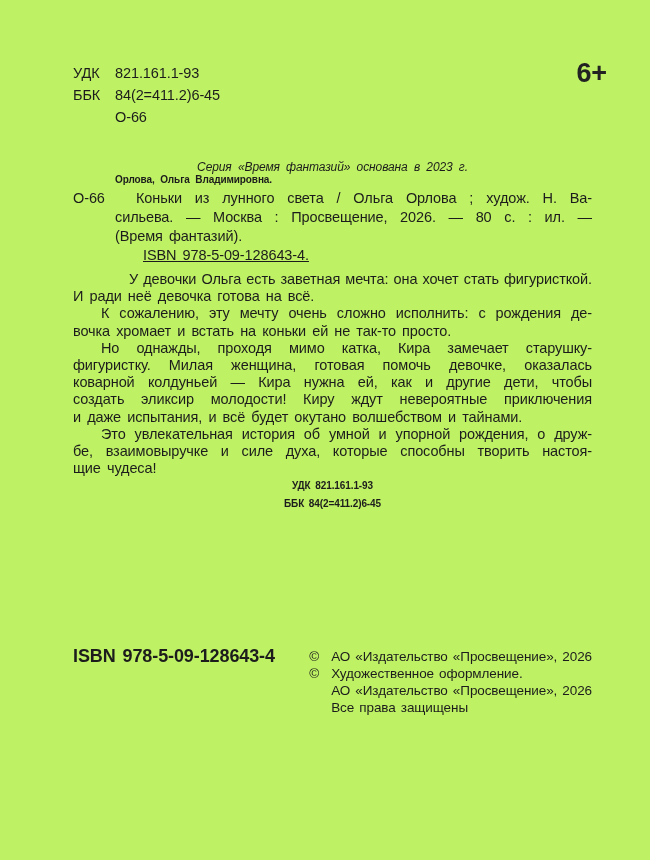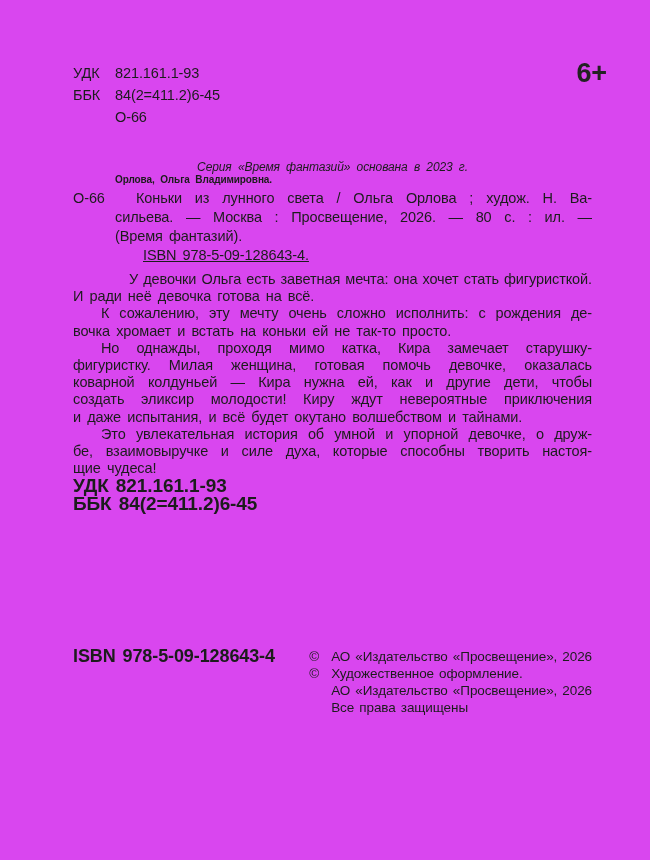--- a/index.html
+++ b/index.html
@@ -1,20 +1,20 @@
 <!DOCTYPE html>
 <html><head>
 <meta charset="utf-8">
 <style>
   html, body { margin: 0; padding: 0; background: #ffffff; }
   .page {
     position: relative;
     width: 650px;
     height: 860px;
-    background: #d946ef;
+    background: #bef264;
     color: #1c1c1c;
     font-family: "Liberation Sans", sans-serif;
     box-sizing: border-box;
     padding: 62px 58px 0 73px;
     overflow: hidden;
     letter-spacing: -0.1px;
   }
 
   
   .codes-top { font-size: 14.5px; line-height: 22px; word-spacing: 2px; }
@@ -62,23 +62,23 @@
     margin-top: 6px;
     font-size: 14.5px;
     line-height: 17.2px;
   }
 
   
   .jl { text-align: justify; text-align-last: justify; }
   .jl.last { text-align-last: left; word-spacing: 2.2px; }
 
   .codes-bottom {
-    text-align: left;
+    text-align: center;
     font-weight: bold;
-    font-size: 19px;
+    font-size: 10px;
     line-height: 18px;
     word-spacing: 2px;
   }
 
   
   .footer {
     margin-top: 135px;
     display: flex;
     align-items: flex-start;
     font-size: 13.5px;
@@ -125,21 +125,21 @@
   <div class="annotation">
       <div class="jl" style="padding-left: 56px;">У девочки Ольга есть заветная мечта: она хочет стать фигуристкой.</div>
       <div class="jl last">И ради неё девочка готова на всё.</div>
       <div class="jl" style="padding-left: 28px;">К сожалению, эту мечту очень сложно исполнить: с рождения де-</div>
       <div class="jl last">вочка хромает и встать на коньки ей не так-то просто.</div>
       <div class="jl" style="padding-left: 28px;">Но однажды, проходя мимо катка, Кира замечает старушку-</div>
       <div class="jl">фигуристку. Милая женщина, готовая помочь девочке, оказалась</div>
       <div class="jl">коварной колдуньей — Кира нужна ей, как и другие дети, чтобы</div>
       <div class="jl">создать эликсир молодости! Киру ждут невероятные приключения</div>
       <div class="jl last">и даже испытания, и всё будет окутано волшебством и тайнами.</div>
-      <div class="jl" style="padding-left: 28px;">Это увлекательная история об умной и упорной девочке, о друж-</div>
+      <div class="jl" style="padding-left: 28px;">Это увлекательная история об умной и упорной рождения, о друж-</div>
       <div class="jl">бе, взаимовыручке и силе духа, которые способны творить настоя-</div>
       <div class="jl last">щие чудеса!</div>
     </div>
 
   <div class="codes-bottom">
     <div>УДК 821.161.1-93</div>
     <div>ББК 84(2=411.2)6-45</div>
   </div>
 
   <div class="footer">

